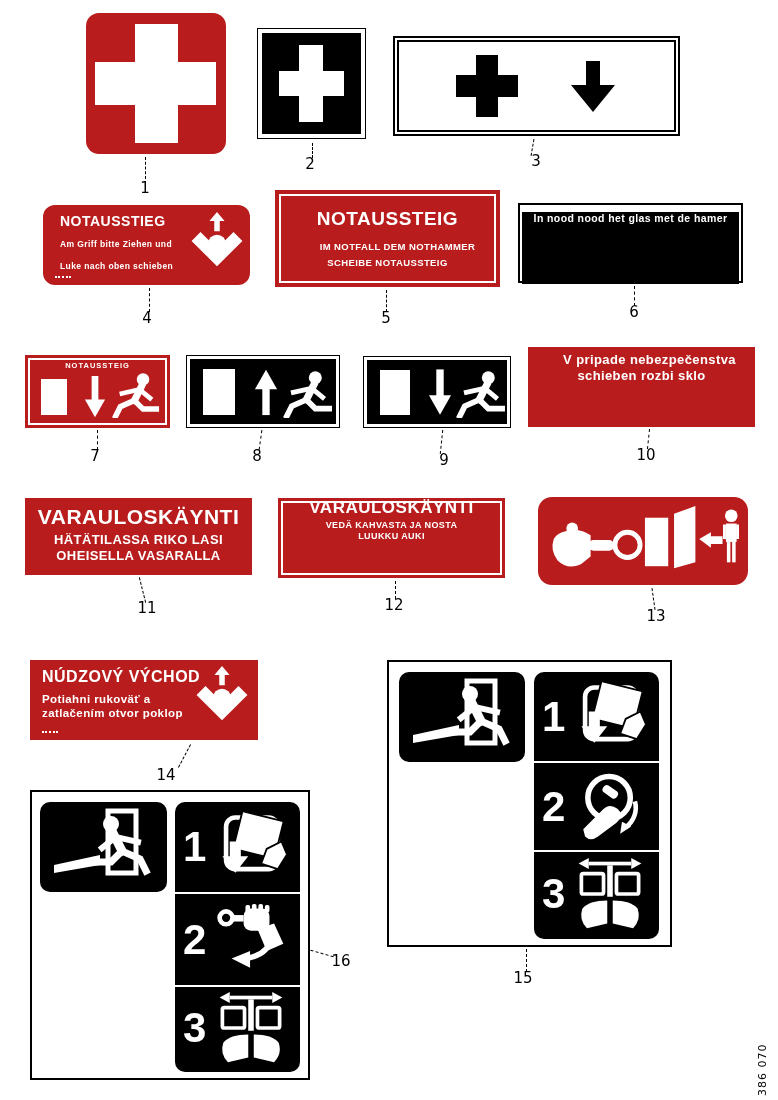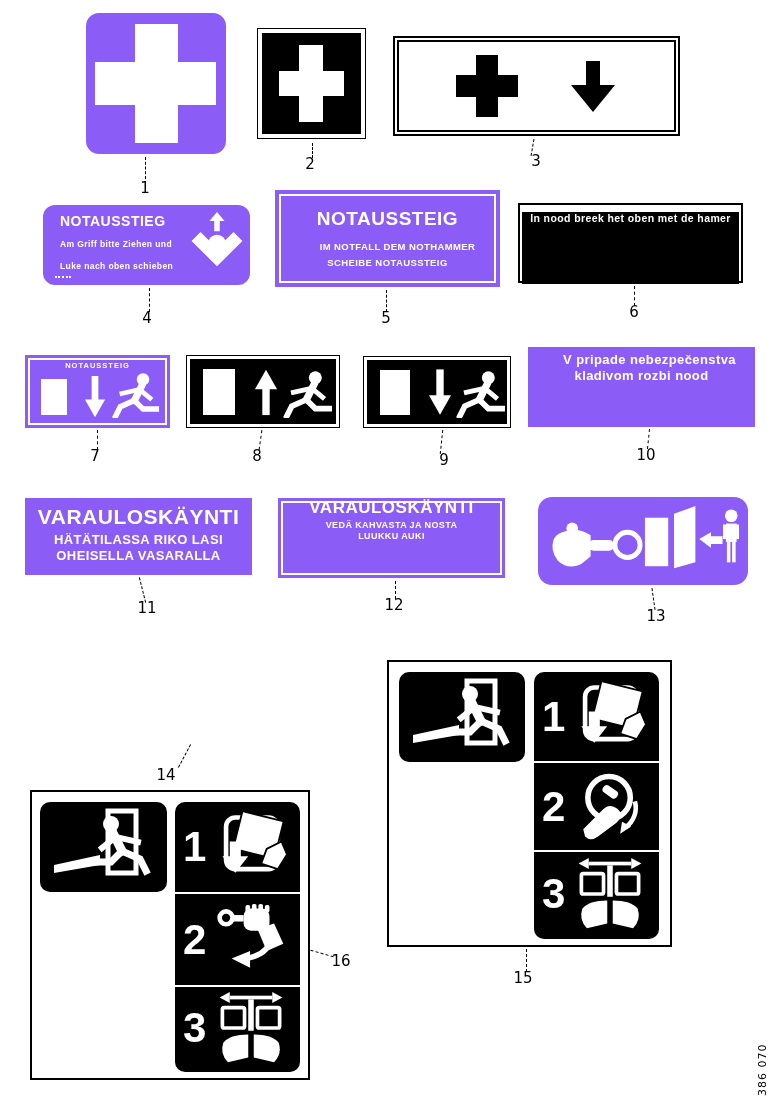--- a/index.html
+++ b/index.html
@@ -1,19 +1,19 @@
 <!DOCTYPE html>
 <html><head>
 <meta charset="utf-8">
 <style>
   html,body{margin:0;padding:0;background:#fff;}
   .page{position:relative;width:778px;height:1100px;background:#fff;overflow:hidden;
         font-family:"Liberation Sans",sans-serif;}
   .abs{position:absolute;}
-  .sign{position:absolute;background:#8b5cf6;color:#fff;box-sizing:border-box;}
+  .sign{position:absolute;background:#b91c1c;color:#fff;box-sizing:border-box;}
   .wrapb{position:absolute;border:2px solid #000;background:#fff;box-sizing:border-box;padding:3px;}
   .bf{position:relative;width:100%;height:100%;background:#000;color:#fff;box-sizing:border-box;}
   .wb{position:absolute;inset:4px;border:2px solid #fff;pointer-events:none;}
   .rect{position:absolute;background:#fff;}
   .brect{position:absolute;background:#000;}
   .ttl{font-weight:bold;text-align:center;letter-spacing:.5px;line-height:1.1;}
   .sub{font-weight:bold;text-align:center;letter-spacing:.4px;}
   .callout{position:absolute;transform:translateX(-50%);font-size:15px;color:#000;
            font-family:"DejaVu Sans",sans-serif;}
   .leader{position:absolute;width:0;border-left:1.4px dashed #000;}
@@ -77,21 +77,21 @@
 
   <div class="sign" style="left:275px;top:190px;width:225px;height:97px;">
     <div class="wb"></div>
     <div class="ttl" style="font-size:19px;margin-top:19px;">NOTAUSSTEIG</div>
     <div class="sub" style="font-size:9.5px;margin-top:11px;margin-left:20px;">IM NOTFALL DEM NOTHAMMER</div>
     <div class="sub" style="font-size:9.5px;margin-top:5px;">SCHEIBE NOTAUSSTEIG</div>
   </div>
 
   <div class="wrapb" style="left:518px;top:203px;width:225px;height:80px;padding:2px;border-width:2px;">
     <div class="bf">
-      <div class="sub" style="font-size:10.5px;margin-top:5px;">In nood breek het oben met de hamer</div>
+      <div class="sub" style="font-size:10.5px;margin-top:5px;">In nood nood het glas met de hamer</div>
     </div>
   </div>
 
   <div class="sign" style="left:25px;top:355px;width:145px;height:73px;">
     <div class="wb" style="inset:3px;"></div>
     <div class="ttl" style="font-size:7.5px;margin-top:7px;letter-spacing:1px;">NOTAUSSTEIG</div>
     <div class="rect" style="left:16px;top:24px;width:26px;height:36px;"></div>
     <svg class="abs" style="left:59px;top:21px;" width="22" height="42" viewBox="0 0 26 50">
       <rect x="9" y="0" width="8" height="30" fill="#fff"></rect>
       <polygon points="1,28 25,28 13,49" fill="#fff"></polygon>
@@ -143,21 +143,21 @@
           <path d="M39 24 L50 33" stroke-width="6"></path>
           <path d="M30 36 L12 44 L6 56" stroke-width="7"></path>
           <path d="M30 36 L41 47 L58 47" stroke-width="7"></path>
         </g>
       </svg>
     </div>
   </div>
 
   <div class="sign" style="left:528px;top:347px;width:227px;height:80px;">
     <div class="sub" style="font-size:13px;margin-top:5px;padding-left:16px;">V pripade nebezpečenstva</div>
-    <div class="sub" style="font-size:13px;margin-top:1px;">kladivom rozbi nood</div>
+    <div class="sub" style="font-size:13px;margin-top:1px;">schieben rozbi sklo</div>
   </div>
 
   <div class="sign" style="left:25px;top:498px;width:227px;height:77px;">
     <div class="ttl" style="font-size:21px;margin-top:7px;">VARAULOSKÄYNTI</div>
     <div class="sub" style="font-size:13px;margin-top:4px;">HÄTÄTILASSA RIKO LASI</div>
     <div class="sub" style="font-size:13px;margin-top:1px;">OHEISELLA VASARALLA</div>
   </div>
 
   <div class="sign" style="left:278px;top:498px;width:227px;height:80px;">
     <div class="wb" style="inset:3px;"></div>
@@ -183,20 +183,31 @@
         <circle cx="191" cy="12" r="6.5"></circle>
         <rect x="185.5" y="20" width="11" height="19"></rect>
         <rect x="182.5" y="21" width="3" height="15"></rect>
         <rect x="196" y="21" width="3" height="15"></rect>
         <rect x="186.5" y="39" width="3.6" height="21"></rect>
         <rect x="191.9" y="39" width="3.6" height="21"></rect>
       </g>
     </svg>
   </div>
 
+  <div class="sign" style="left:30px;top:660px;width:228px;height:80px;">
+    <div class="ttl" style="font-size:16px;text-align:left;margin:8px 0 0 12px;">NÚDZOVÝ VÝCHOD</div>
+    <div class="sub" style="font-size:11.5px;text-align:left;margin:7px 0 0 12px;">Potiahni rukoväť a</div>
+    <div class="sub" style="font-size:11.5px;text-align:left;margin:2px 0 0 12px;">zatlačením otvor poklop</div>
+    <svg class="abs" style="left:164px;top:6px;" width="56" height="66" viewBox="0 0 80 96">
+      <polygon points="40,0 51,13 44,13 44,28 36,28 36,13 29,13" fill="#fff"></polygon>
+      <circle cx="40" cy="46" r="13" fill="#fff"></circle>
+      <polygon points="3,42 40,79 77,42 64,29 40,53 16,29" fill="#fff"></polygon>
+    </svg>
+    <div class="marks"></div>
+  </div>
 
   <div class="panel" style="left:387px;top:660px;width:285px;height:287px;">
     <div class="tile" style="left:10px;top:10px;width:126px;height:90px;">
       <svg class="abs" style="left:6px;top:5px;" width="114" height="80" viewBox="0 0 110 80">
         <rect x="60" y="4" width="28" height="62" fill="none" stroke="#fff" stroke-width="5"></rect>
         <polygon points="6,58 52,48 52,58 6,66" fill="#fff"></polygon>
         <g transform="translate(104,8) scale(-1,1)">
           <circle cx="41" cy="9" r="8" fill="#fff"></circle>
           <g fill="none" stroke="#fff" stroke-linecap="square">
             <path d="M39 18 L30 36" stroke-width="9"></path>

